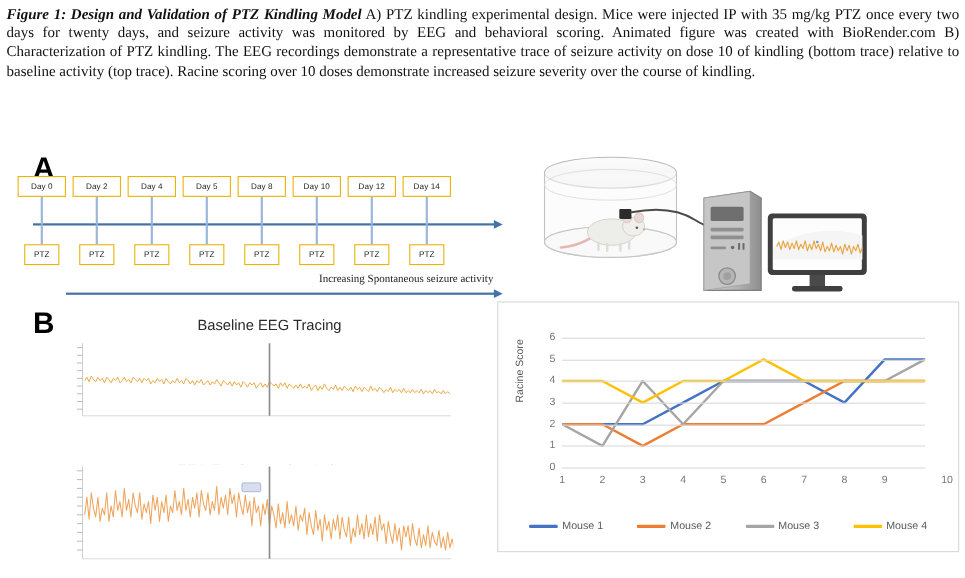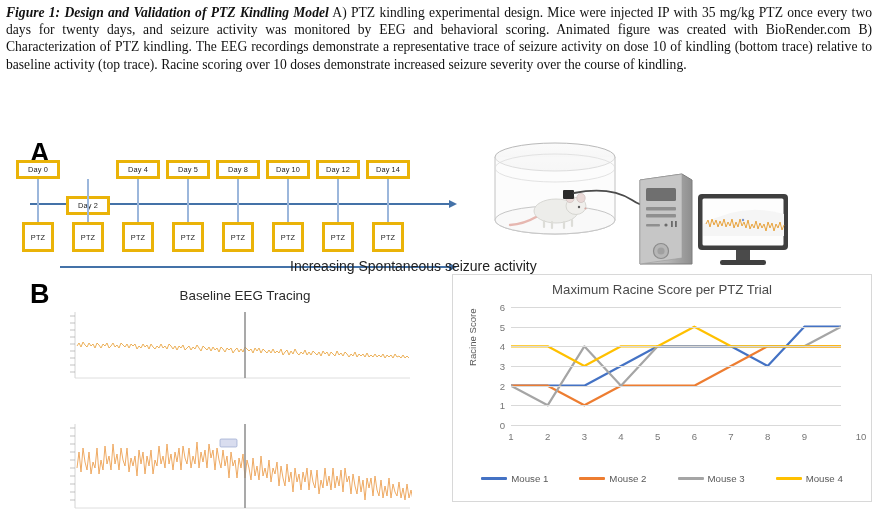--- a/index.html
+++ b/index.html
@@ -16,44 +16,44 @@
   }
   .caption .ital{font-style:italic;font-weight:bold;}
   
   .panel-letter{
     position:absolute;font-family:"Liberation Sans", sans-serif;
     font-weight:bold;font-size:27px;color:#000;line-height:1;
   }
   
   #panelA{position:absolute;left:30px;top:160px;width:430px;height:95px;}
   .tl-box{
-    position:absolute;box-sizing:border-box;border:3px solid #eab308;
+    position:absolute;box-sizing:border-box;border:1px solid #eab308;
     background:#fff;font-family:"Liberation Sans", sans-serif;
     font-size:7.4px;color:#222;display:flex;align-items:center;
     justify-content:center;letter-spacing:.1px;
   }
   .tl-day{width:44px;height:19px;top:0;}
-  .tl-ptz{width:32px;height:30px;top:62px;}
+  .tl-ptz{width:32px;height:19px;top:62px;}
   .tl-stem{position:absolute;width:1.6px;background:#9cb7dc;}
   .tl-axis{position:absolute;left:0;top:43px;width:420px;height:2px;background:#4472a8;}
   .tl-axis:after{
     content:"";position:absolute;right:-7px;top:-3.2px;width:0;height:0;
     border-left:8px solid #4472a8;border-top:4.2px solid transparent;
     border-bottom:4.2px solid transparent;
   }
   #arrow2-wrap{position:absolute;left:30px;top:262px;width:430px;height:12px;}
   .tl-axis2{position:absolute;left:30px;top:4px;width:390px;height:2px;background:#4472a8;}
   .tl-axis2:after{
     content:"";position:absolute;right:-7px;top:-3.2px;width:0;height:0;
     border-left:8px solid #4472a8;border-top:4.2px solid transparent;
     border-bottom:4.2px solid transparent;
   }
   #spont-label{
-    position:absolute;left:290px;top:258px;
-    font-family:Liberation Sans, sans-serif;font-size:14px;color:#222;
+    position:absolute;left:290px;top:248px;
+    font-family:Liberation Serif, serif;font-size:10px;color:#222;
     white-space:nowrap;
   }
   
   #biorender{position:absolute;left:480px;top:132px;width:392px;height:140px;}
   
   .eeg-title{
     position:absolute;font-family:"Liberation Sans", sans-serif;
     font-size:13.4px;color:#2a2a2a;text-align:center;width:340px;
   }
   .eeg-plot{position:absolute;background:#fff;}
@@ -104,21 +104,21 @@
 </div>
 
 <div class="panel-letter" style="left:30px;top:140px;">A</div>
 
 <div id="panelA">
     <div class="tl-axis"></div>
     <div class="tl-box tl-day" style="left: -14px;">Day 0</div>
     <div class="tl-stem" style="left: 7.2px; top: 19px; height: 25px;"></div>
     <div class="tl-stem" style="left: 7.2px; top: 44px; height: 19px;"></div>
     <div class="tl-box tl-ptz" style="left: -8px;">PTZ</div>
-    <div class="tl-box tl-day" style="left: 36px; margin-top: 36px;">Day 2</div>
+    <div class="tl-box tl-day" style="left: 36px;">Day 2</div>
     <div class="tl-stem" style="left: 57.2px; top: 19px; height: 25px;"></div>
     <div class="tl-stem" style="left: 57.2px; top: 44px; height: 19px;"></div>
     <div class="tl-box tl-ptz" style="left: 42px;">PTZ</div>
     <div class="tl-box tl-day" style="left: 86px;">Day 4</div>
     <div class="tl-stem" style="left: 107.2px; top: 19px; height: 25px;"></div>
     <div class="tl-stem" style="left: 107.2px; top: 44px; height: 19px;"></div>
     <div class="tl-box tl-ptz" style="left: 92px;">PTZ</div>
     <div class="tl-box tl-day" style="left: 136px;">Day 5</div>
     <div class="tl-stem" style="left: 157.2px; top: 19px; height: 25px;"></div>
     <div class="tl-stem" style="left: 157.2px; top: 44px; height: 19px;"></div>
@@ -248,21 +248,20 @@
       <line x1="13" y1="70" x2="18" y2="70"></line>
         <line x1="13" y1="78" x2="18" y2="78"></line>
     </g>
     <path fill="none" stroke="#EDA55C" stroke-width="0.95" stroke-linejoin="round" d="M20 46 l2 -16 l2 20 l2 -24 l2 14 l2 8 l2 -18 l2 22 l2 -12 l2 6 l2 -20 l2 26 l2 -14 l2 10 l2 -24 l2 18 l2 -8 l2 14 l2 -26 l2 20 l2 -10 l2 16 l2 -22 l2 12 l2 6 l2 -18 l2 24 l2 -14 l2 8 l2 -10 l2 20 l2 -26 l2 14 l2 -12 l2 22 l2 -18 l2 10 l2 -16 l2 24 l2 -14 l2 6 l2 -20 l2 18 l2 -8 l2 12 l2 -24 l2 20 l2 -10 l2 16 l2 -18 l2 10 l2 -14 l2 22 l2 -24 l2 12 l2 6 l2 -16 l2 20 l2 -12 l2 8 l2 -22 l2 26 l2 -16 l2 10 l2 -12 l2 18 l2 -24 l2 14 l2 -8 l2 20 l2 -22 l2 12 l2 8 l2 -18 l2 16 l2 -10 l2 22 l2 -26 l2 14 l2 -6 l2 18 l2 -20 l2 10 l2 -14 l2 24 l2 -18 l2 8 l2 12 l2 -22 l2 18 l2 -10 l2 14 l2 -24 l2 20 l2 -8 l2 10 l2 -18 l2 22 l2 -14 l2 6 l2 -12 l2 24 l2 -20 l2 12 l2 8 l2 -22 l2 18 l2 -10 l2 20 l2 -24 l2 14 l2 -8 l2 16 l2 -18 l2 10 l2 -14 l2 22 l2 -20 l2 12 l2 6 l2 -18 l2 24 l2 -14 l2 8 l2 -20 l2 18 l2 -10 l2 14 l2 -22 l2 20 l2 -12 l2 10 l2 -16 l2 22 l2 -24 l2 14 l2 -6 l2 18 l2 -20 l2 12 l2 8 l2 -18 l2 16 l2 -12 l2 20 l2 -22 l2 10 l2 -10 l2 18 l2 -20 l2 14 l2 6 l2 -16 l2 18 l2 -12 l2 10 l2 -18 l2 20 l2 -14 l2 8 l2 4 l2 -14 l2 16 l2 -10 l2 12 l2 -16 l2 14 l2 -8 l2 10"></path>
     <line x1="188" y1="2" x2="188" y2="86" stroke="#8c8c8c" stroke-width="1.5"></line>
     <rect x="163" y="17" width="17" height="8" rx="1.2" fill="#d9ddef" stroke="#9aa6cf" stroke-width="0.7"></rect>
   </svg>
 </div>
 
 <div id="chart">
-  <div id="chart-title">Maximum Racine Score per PTZ Trial</div>
 
   <div id="ylabel">Racine Score</div>
 
   <div id="plotarea">
     <div id="gridlines">
         <div class="gridline" style="top: 118px;"></div>
         <div class="gridline" style="top: 98.3333px;"></div>
         <div class="gridline" style="top: 78.6667px;"></div>
         <div class="gridline" style="top: 59px;"></div>
         <div class="gridline" style="top: 39.3333px;"></div>

